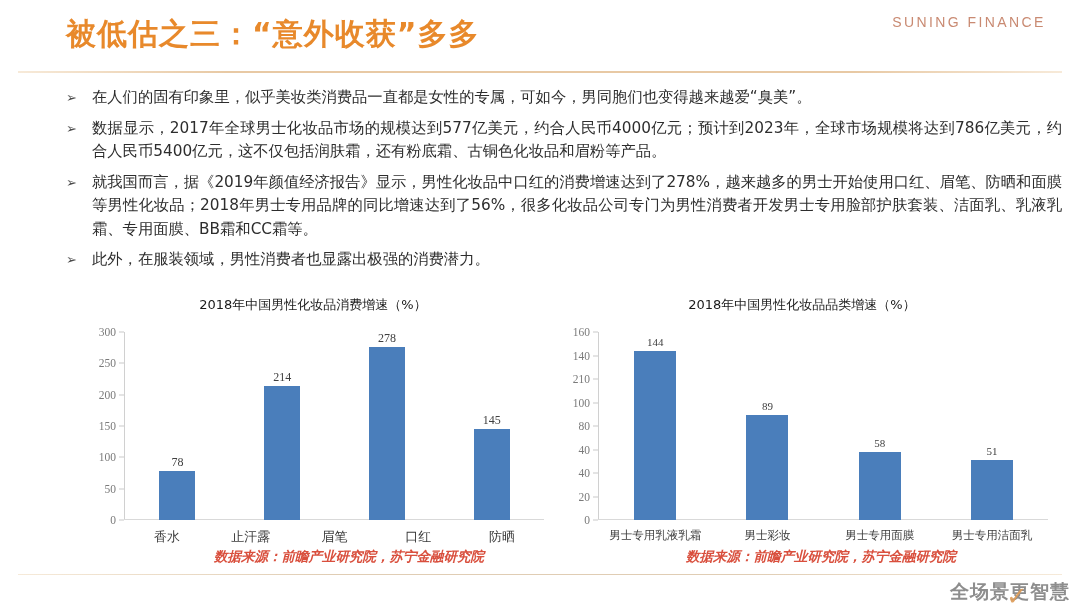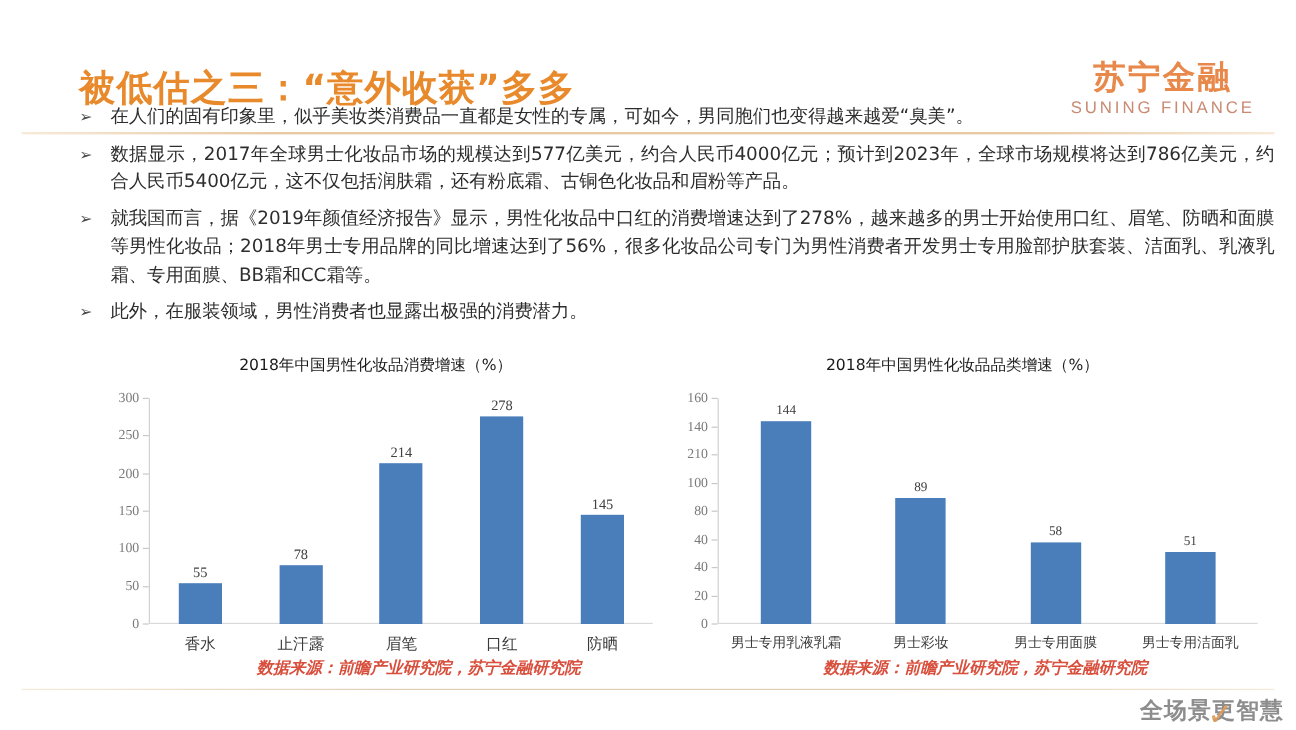--- a/index.html
+++ b/index.html
@@ -14,21 +14,20 @@
     overflow: hidden;
     position: relative;
   }
 
   
   .header {
     position: absolute;
     left: 0; top: 0;
     width: 1080px;
     height: 69px;
-    margin-top: 39px;
   }
   .header-rule {
     position: absolute;
     left: 18px; top: 71px;
     width: 1044px;
     height: 2px;
     background: linear-gradient(to right, #f7ead9, #e8c9a4 20%, #e8c9a4 80%, #f7ead9);
   }
   .slide-title {
     position: absolute;
@@ -252,21 +251,20 @@
     font-weight: bold;
     opacity: 0.9;
   }
 </style>
 </head>
 <body>
 
 <div class="header">
   <div class="slide-title">被低估之三：“意外收获”多多</div>
   <div class="logo">
-    <div class="logo-cn">苏宁金融</div>
     <div class="logo-en">SUNING FINANCE</div>
   </div>
   <div class="header-rule"></div>
 </div>
 
 <div class="bullets" id="bullet-list">
     <div class="bullet">
       <div class="bullet-marker">➢</div>
       <div class="bullet-text">在人们的固有印象里，似乎美妆类消费品一直都是女性的专属，可如今，男同胞们也变得越来越爱“臭美”。</div>
     </div>
@@ -301,24 +299,20 @@
             <div class="y-tick" style="top: 33.3333%;">200</div>
             <div class="y-tick-mark" style="top: 33.3333%;"></div>
             <div class="y-tick" style="top: 16.6667%;">250</div>
             <div class="y-tick-mark" style="top: 16.6667%;"></div>
             <div class="y-tick" style="top: 0%;">300</div>
             <div class="y-tick-mark" style="top: 0%;"></div>
           </div>
         <div class="axis-line-v"></div>
         <div class="axis-line-h"></div>
         <div class="bars" id="b0">
-            <div class="bar-slot">
-              <div class="bar-value">55</div>
-              <div class="bar-rect" style="height: 18.3333%; background: rgb(74, 126, 187);"></div>
-            </div>
             <div class="bar-slot">
               <div class="bar-value">78</div>
               <div class="bar-rect" style="height: 26%; background: rgb(74, 126, 187);"></div>
             </div>
             <div class="bar-slot">
               <div class="bar-value">214</div>
               <div class="bar-rect" style="height: 71.3333%; background: rgb(74, 126, 187);"></div>
             </div>
             <div class="bar-slot">
               <div class="bar-value">278</div>

